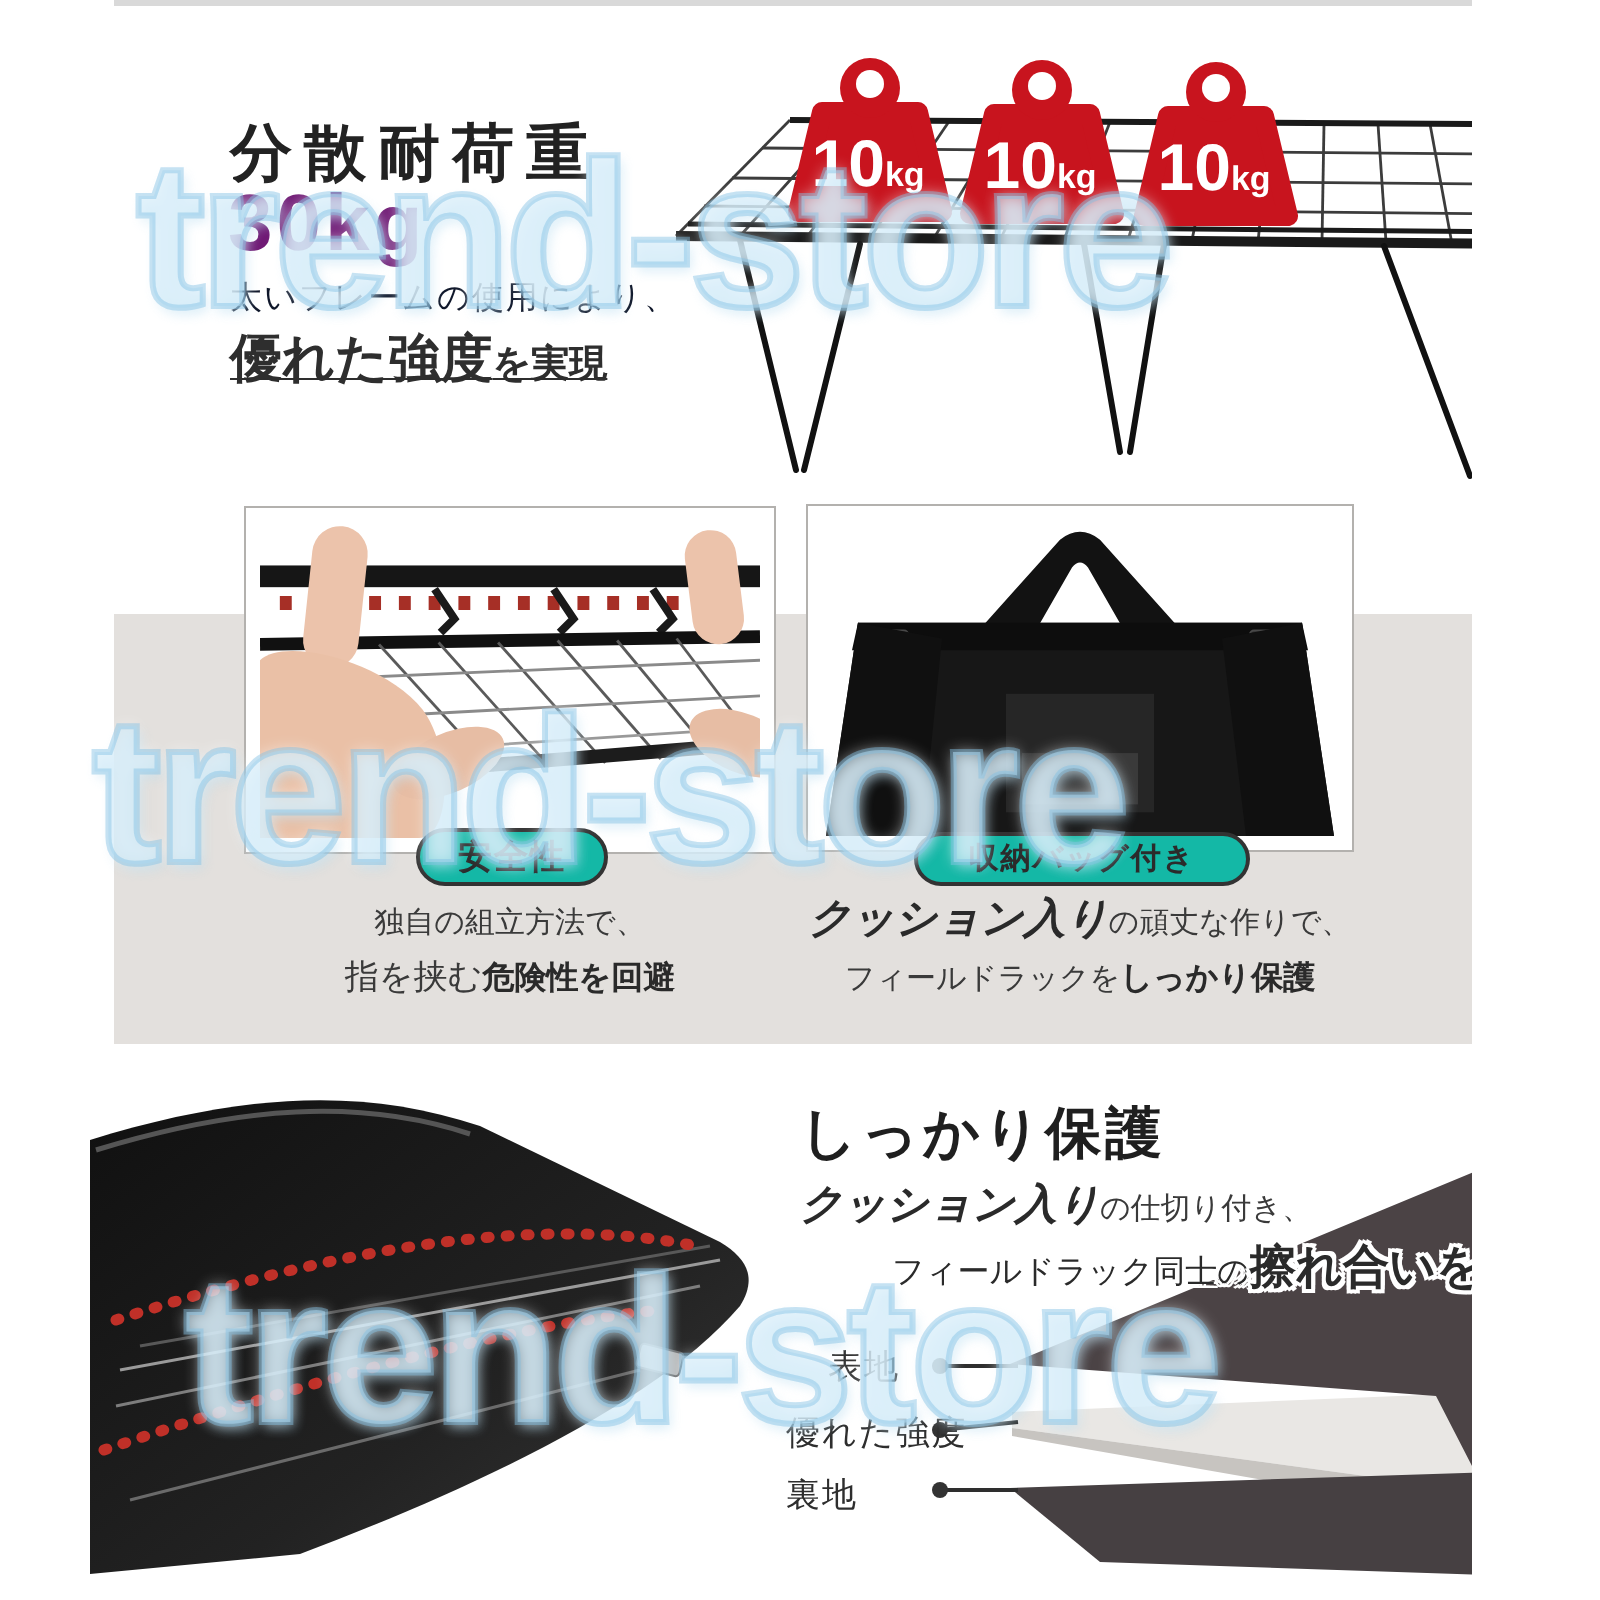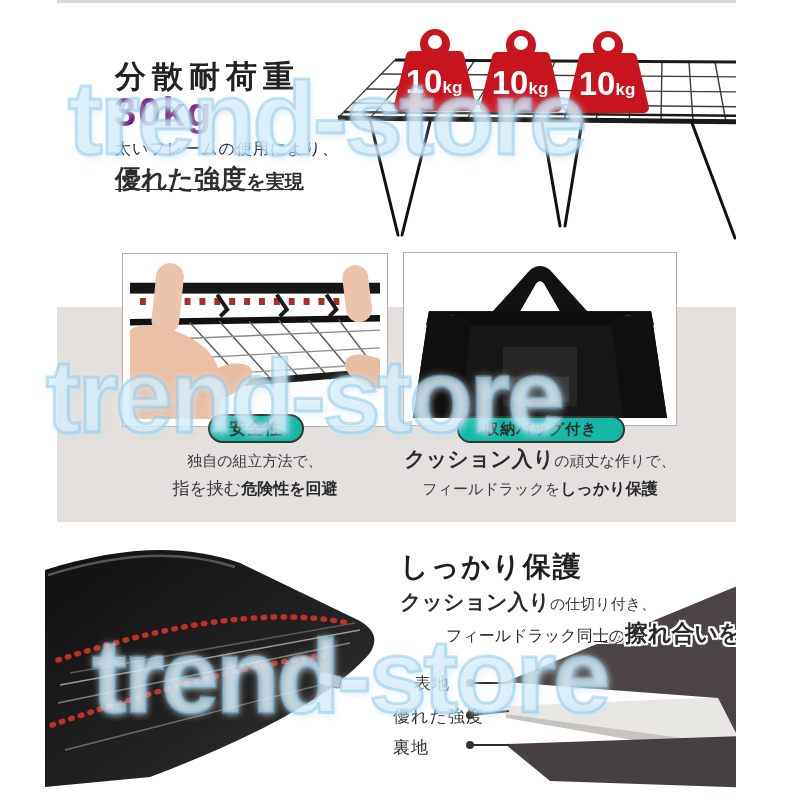--- a/index.html
+++ b/index.html
@@ -37,21 +37,21 @@
     display:flex; align-items:center; justify-content:center;
     font-weight:bold; color:#2b2b2b; }
   .pill-left  { left:208px; top:414px; width:96px;  height:29px; font-size:17px; letter-spacing:1px; }
   .pill-right { left:457px; top:416px; width:168px; height:27px; font-size:15px; letter-spacing:1px; }
 
   .feat-col { z-index:2; text-align:center; color:#3a3a3a; }
   .feat-col-left  { left:122px; top:452px; width:266px; }
   .feat-col-right { left:403px; top:445px; width:274px; }
   .feat-line { display:block; white-space:nowrap; }
   .fs15 { font-size:15px; } .fs16 { font-size:16px; } .fs17 { font-size:17px; }
-  .em21 { font-size:21px; font-weight:bold; color:#2a2a2a; }
+  .em21 { font-size:21px; font-weight:bold; color:#2a2a2a;font-style:italic; }
   .em23 { font-size:23px; font-weight:bold; color:#2a2a2a; }
   .em24 { font-size:16px; font-weight:bold; color:#2a2a2a; }
   .gap6 { margin-top:6px; }
 
   
   .interior-svg { left:30px; top:535px; width:365px; height:260px; z-index:1; }
 
   .prot-title { left:400px; top:548px; font-size:28px; font-weight:bold; color:#1f1f1f;
     letter-spacing:2px; z-index:2; }
   .prot-l1 { left:400px; top:588px; white-space:nowrap; color:#3a3a3a; z-index:2; }

